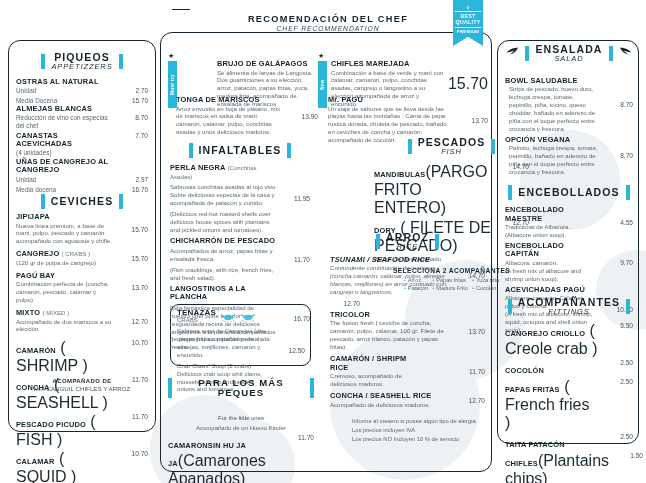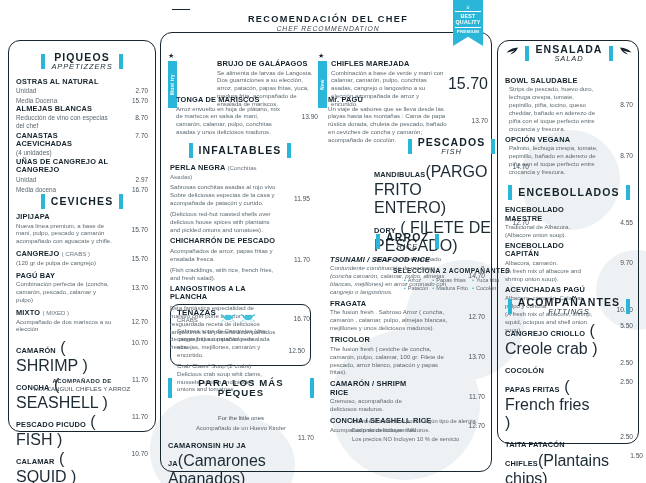--- a/index.html
+++ b/index.html
@@ -475,24 +475,20 @@
     </div>
 
     <div class="item" style="margin-bottom:4px;font-style:italic;">
       <div class="body">
         <div class="name">TSUNAMI / SEAFOOD RICE</div>
         <div class="desc">Contundente combinación de mariscos (concha camarón, calamar, pulpo, almejas blancas, mejillones) en arroz coronado con cangrejo o langostinos.</div>
       </div>
       <div class="price price-mid">14.70</div>
     </div>
     <div class="item" style="margin-bottom:4px;">
-      <div class="body">
-        <div class="name">FRAGATA</div>
-        <div class="desc">The fusion fresh . Sabroso Arroz ( concha, camarón , calamar, pulpo, almejas blancas, mejillones y unos deliciosos maduros).</div>
-      </div>
       <div class="price price-mid">12.70</div>
     </div>
     <div class="item" style="margin-bottom:4px;">
       <div class="body">
         <div class="name">TRICOLOR</div>
         <div class="desc">The fusion fresh ( ceviche de concha, camarón, pulpo, calamar, 100 gr. Filete de pescado, arroz blanco, patacón y papas fritas).</div>
       </div>
       <div class="price price-mid">13.70</div>
     </div>
     <div class="item" style="margin-bottom:4px;gap:44px;">

